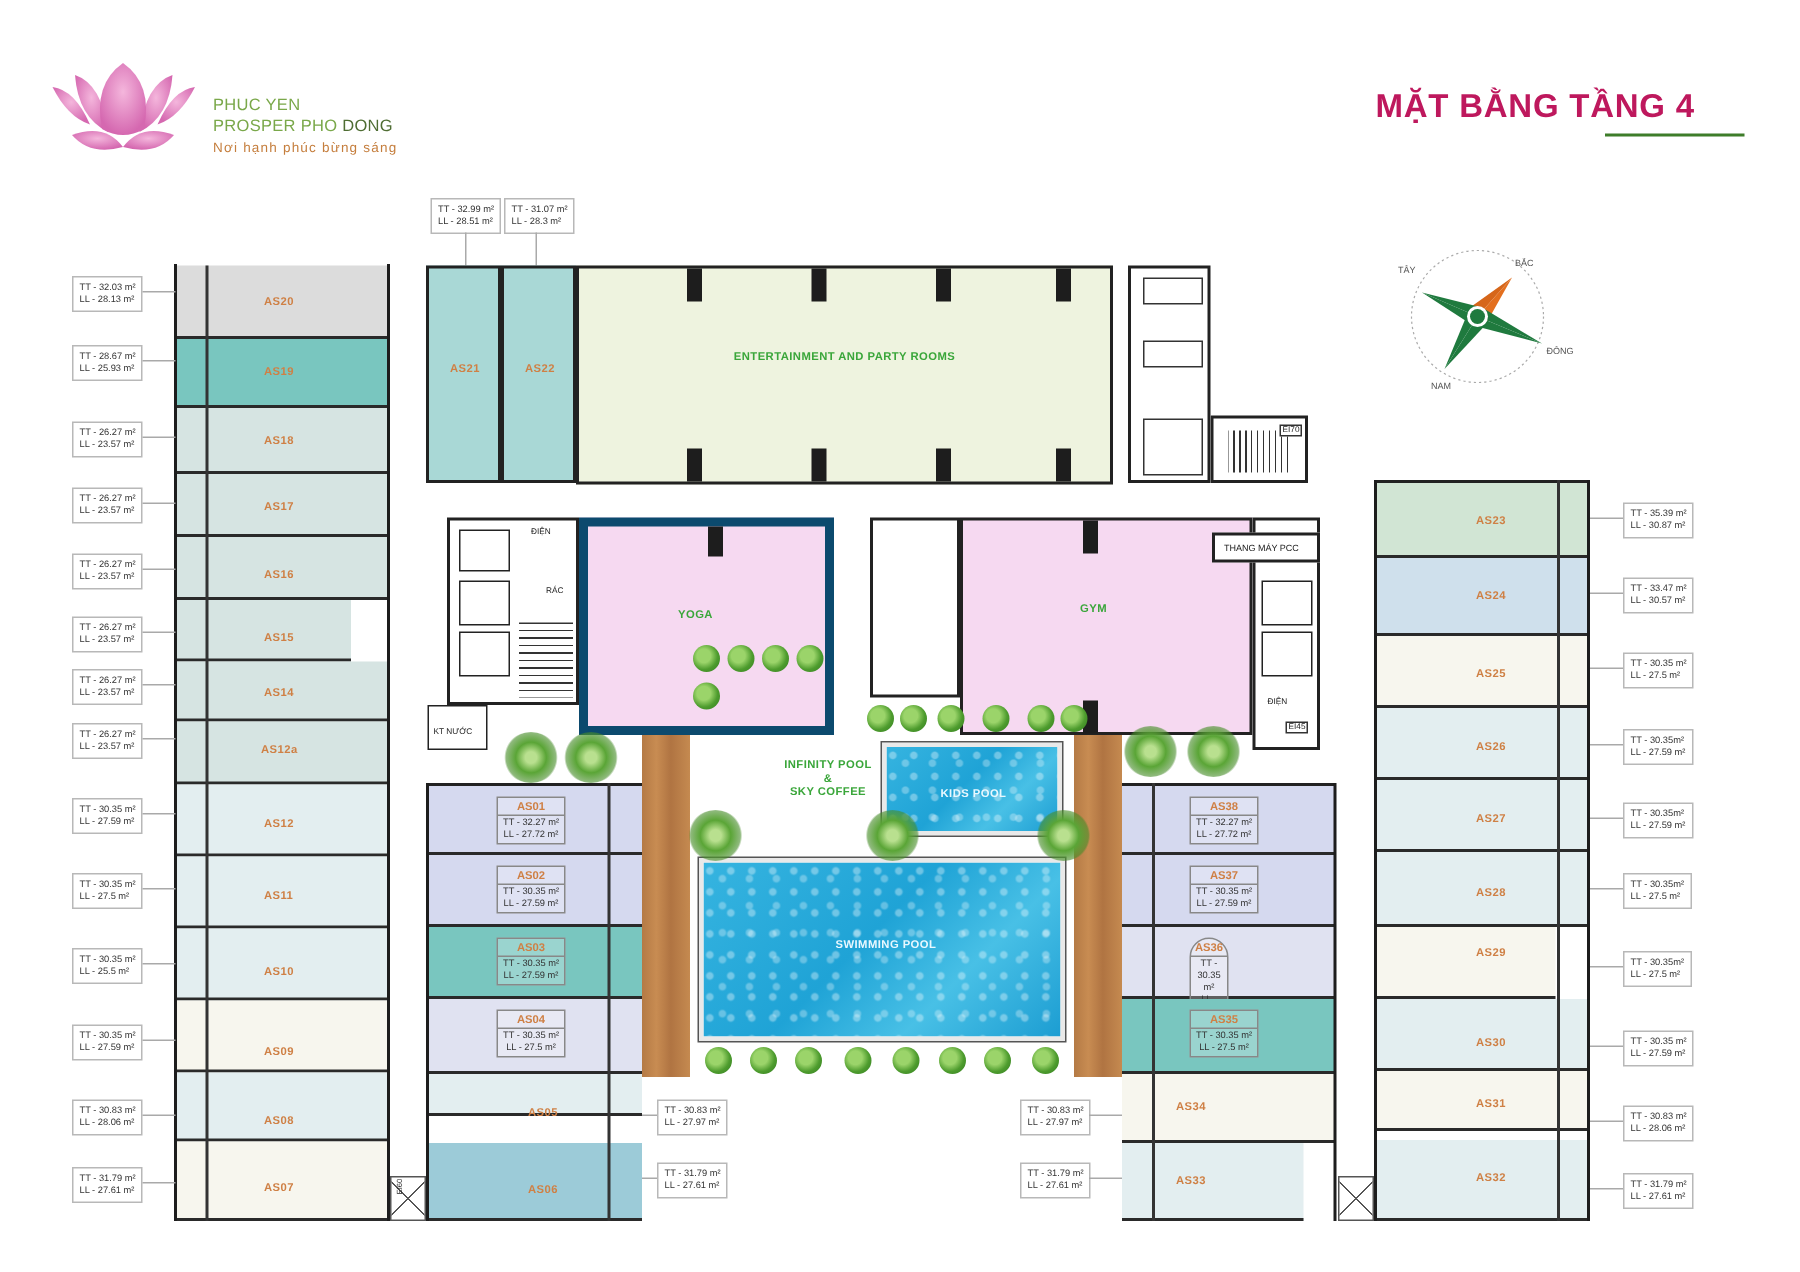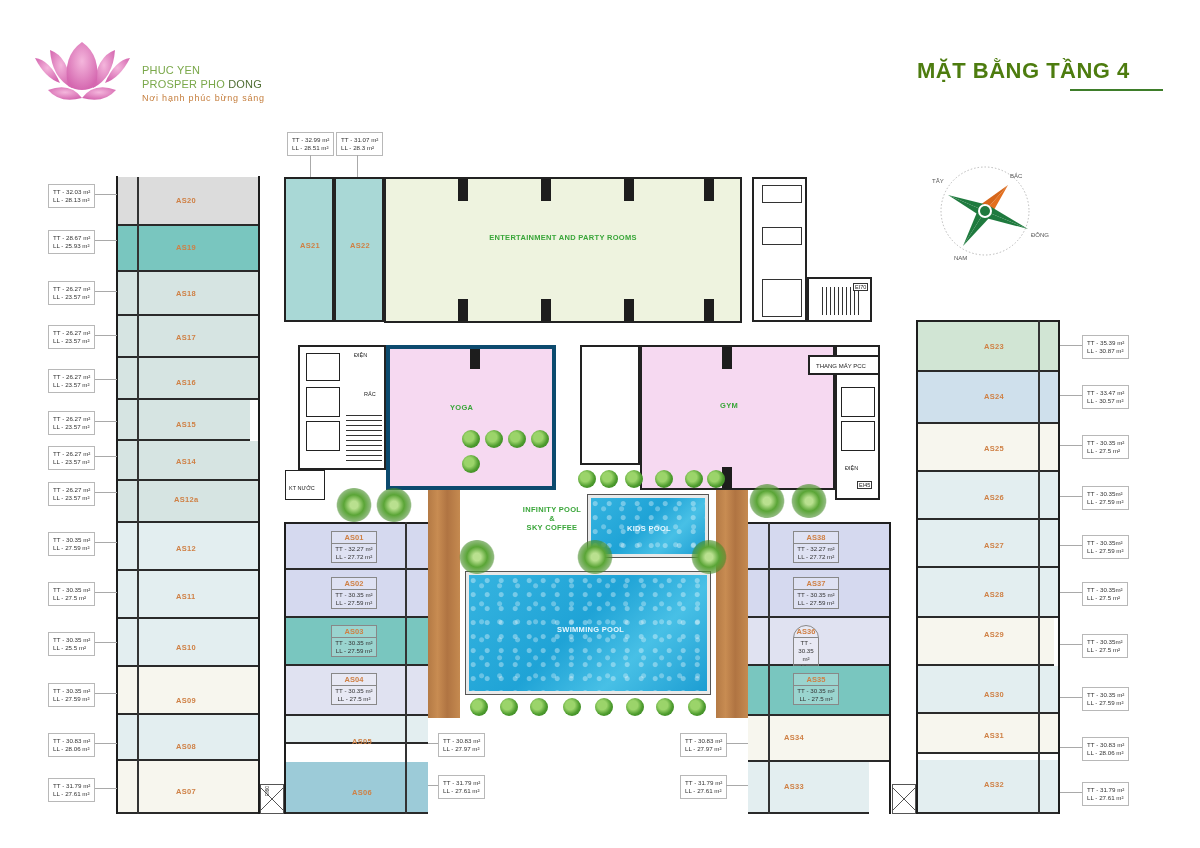--- a/index.html
+++ b/index.html
@@ -9,21 +9,21 @@
 
   
   .logo { left: 30px; top: 38px; width: 250px; height: 72px; }
   .logo svg { position: absolute; left: 0; top: 0; }
   .brand1 { position: absolute; left: 112px; top: 26px; font-size: 11px; color: #7aa84a; letter-spacing: 0.2px; }
   .brand2 { position: absolute; left: 112px; top: 40px; font-size: 11px; color: #7aa84a; letter-spacing: 0.2px; }
   .brand2 .dark { color: #4f6d33; }
   .tagline { position: absolute; left: 112px; top: 55px; font-size: 9px; color: #c57e3d; letter-spacing: 0.8px; }
 
   
-  .title { left: 917px; top: 58px; font-size: 22px; font-weight: bold; color: #4d7c0f; letter-spacing: 0.5px; font-family: "Liberation Sans", sans-serif; }
+  .title { left: 917px; top: 58px; font-size: 22px; font-weight: bold; color: #be185d; letter-spacing: 0.5px; font-family: "Liberation Sans", sans-serif; }
   .title-line { left: 1070px; top: 89px; width: 93px; height: 2px; background: #3e7d2a; }
 
   
   .compass { left: 930px; top: 155px; width: 120px; height: 120px; }
   .compass-label { position: absolute; font-size: 6px; color: #555; }
 
   
   .callout { border: 1px solid #b8b8b8; background: #fff; font-size: 6.2px; line-height: 8px; padding: 3px 4px; color: #333; white-space: nowrap; }
   .leader { height: 1px; background: #a9a9a9; }
 
@@ -44,21 +44,21 @@
   .c-green { background: #d1e5d4; }
   .c-lblue { background: #cfe0ec; }
 
   .inner-box { position: absolute; border: 1px solid #888; background: rgba(255,255,255,0.25); text-align: center; }
   .inner-box .ib-name { font-size: 7.5px; font-weight: bold; color: #cf8045; border-bottom: 1px solid #888; padding: 1px 0; }
   .inner-box .ib-val { font-size: 6.2px; line-height: 8px; color: #333; padding: 1px 0; }
 
   
   .amen-label { position: absolute; font-size: 7.5px; font-weight: bold; color: #3aa63a; text-align: center; letter-spacing: 0.3px; }
   .party { background: #eef3df; border: 2px solid #222; }
-  .yoga { background: #f6d9f1; border: 4px solid #0c4a6e; }
+  .yoga { background: #f6d9f1; border: 6px solid #0c4a6e; }
   .gym { background: #f6d9f1; border: 2px solid #222; }
   .deck { background: linear-gradient(90deg,#b47a45 0%,#c88c52 30%,#b07442 60%,#c58a50 100%); }
   .pool { background:
       radial-gradient(circle at 30% 40%, rgba(255,255,255,0.35) 0 2px, transparent 3px),
       radial-gradient(circle at 70% 60%, rgba(255,255,255,0.3) 0 2px, transparent 3px),
       linear-gradient(135deg,#36b4e0,#1fa3d6 45%,#48c0e6 70%,#1c9dd2);
       background-size: 14px 14px, 18px 18px, 100% 100%;
       border: 3px solid #e9e9e9; outline: 1px solid #555; }
   .pool-label { position: absolute; font-size: 7.5px; font-weight: bold; color: #e8f8ff; letter-spacing: 0.3px; }
   .tree { position: absolute; width: 18px; height: 18px; border-radius: 50%;
@@ -130,21 +130,21 @@
     </div>
     <div class="abs unit c-mint" style="left:118px;top:272px;width:140px;height:44px;">
       <div class="unit-label" style="left:58px;top:17px;">AS18</div>
     </div>
     <div class="abs unit c-mint" style="left:118px;top:316px;width:140px;height:42px;">
       <div class="unit-label" style="left:58px;top:17px;">AS17</div>
     </div>
     <div class="abs unit c-mint" style="left:118px;top:358px;width:140px;height:42px;">
       <div class="unit-label" style="left:58px;top:20px;">AS16</div>
     </div>
-    <div class="abs unit c-mint" style="left:118px;top:400px;width:132px;height:41px;">
+    <div class="abs unit c-mint" style="left:118px;top:400px;width:116px;height:41px;">
       <div class="unit-label" style="left:58px;top:20px;">AS15</div>
     </div>
     <div class="abs unit c-mint" style="left:118px;top:441px;width:140px;height:40px;">
       <div class="unit-label" style="left:58px;top:16px;">AS14</div>
     </div>
     <div class="abs unit c-mint" style="left:118px;top:481px;width:140px;height:42px;">
       <div class="unit-label" style="left:56px;top:14px;">AS12a</div>
     </div>
     <div class="abs unit c-ice" style="left:118px;top:523px;width:140px;height:48px;">
       <div class="unit-label" style="left:58px;top:21px;">AS12</div>
@@ -496,21 +496,21 @@
     </div>
     <div class="abs unit c-ice" style="left:918px;top:472px;width:140px;height:48px;">
       <div class="unit-label" style="left:66px;top:21px;">AS26</div>
     </div>
     <div class="abs unit c-ice" style="left:918px;top:520px;width:140px;height:48px;">
       <div class="unit-label" style="left:66px;top:21px;">AS27</div>
     </div>
     <div class="abs unit c-ice" style="left:918px;top:568px;width:140px;height:50px;">
       <div class="unit-label" style="left:66px;top:22px;">AS28</div>
     </div>
-    <div class="abs unit c-cream" style="left:918px;top:618px;width:136px;height:48px;">
+    <div class="abs unit c-cream" style="left:918px;top:618px;width:119px;height:48px;">
       <div class="unit-label" style="left:66px;top:12px;">AS29</div>
     </div>
     <div class="abs unit c-ice" style="left:918px;top:666px;width:140px;height:48px;">
       <div class="unit-label" style="left:66px;top:24px;">AS30</div>
     </div>
     <div class="abs unit c-cream" style="left:918px;top:714px;width:140px;height:40px;">
       <div class="unit-label" style="left:66px;top:17px;">AS31</div>
     </div>
     <div class="abs unit c-ice" style="left:918px;top:760px;width:140px;height:54px;">
       <div class="unit-label" style="left:66px;top:20px;">AS32</div>

